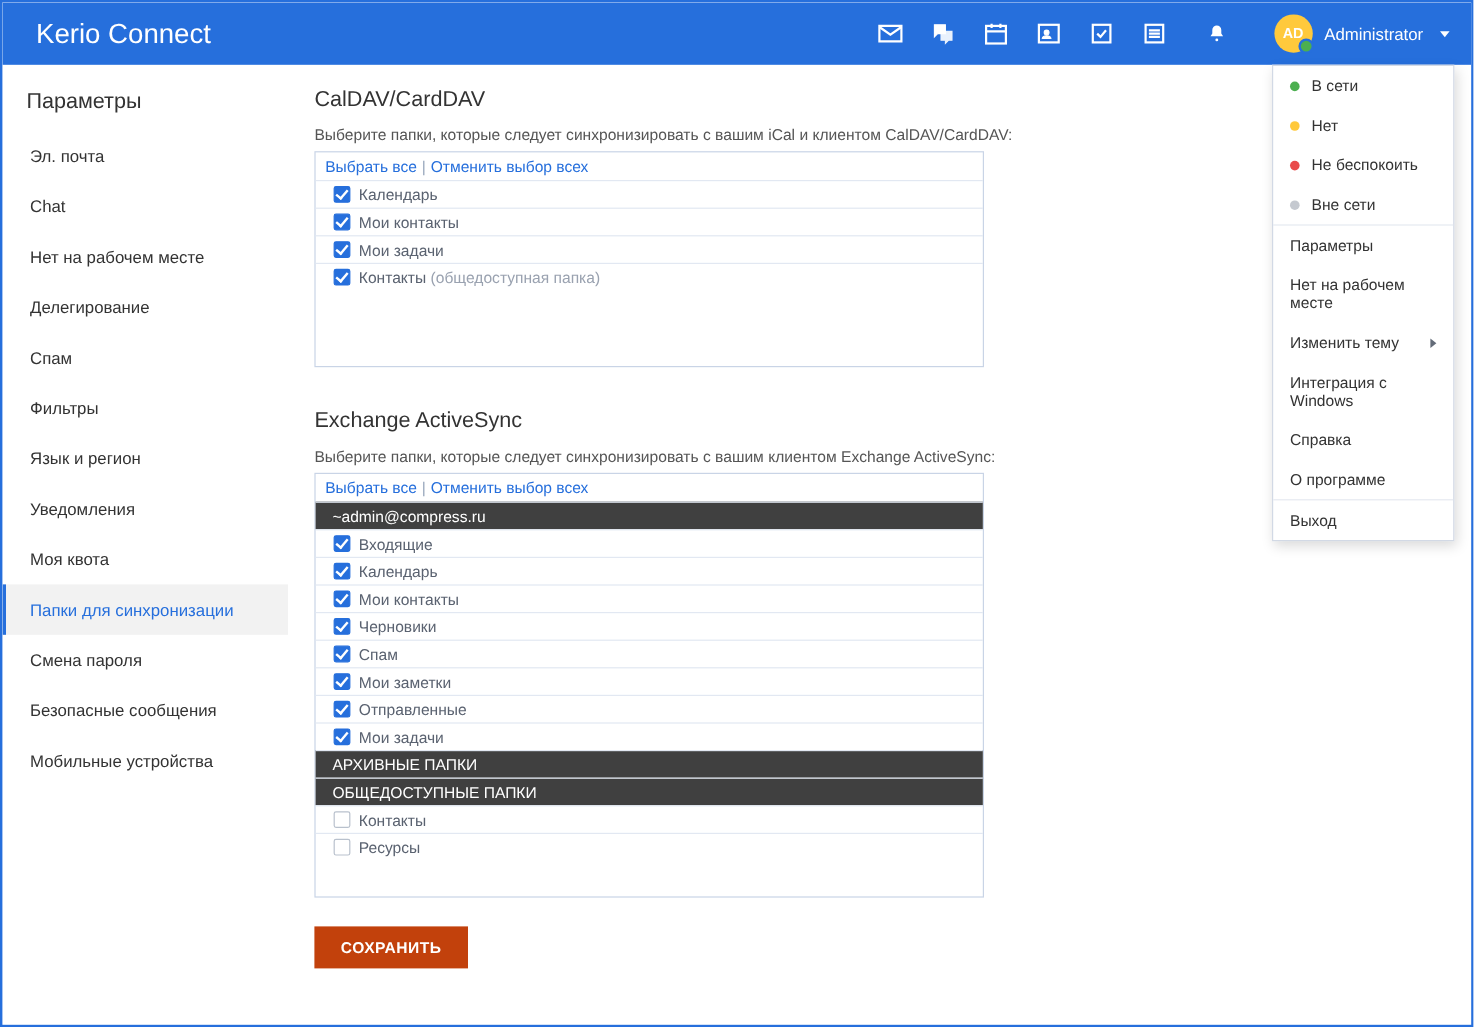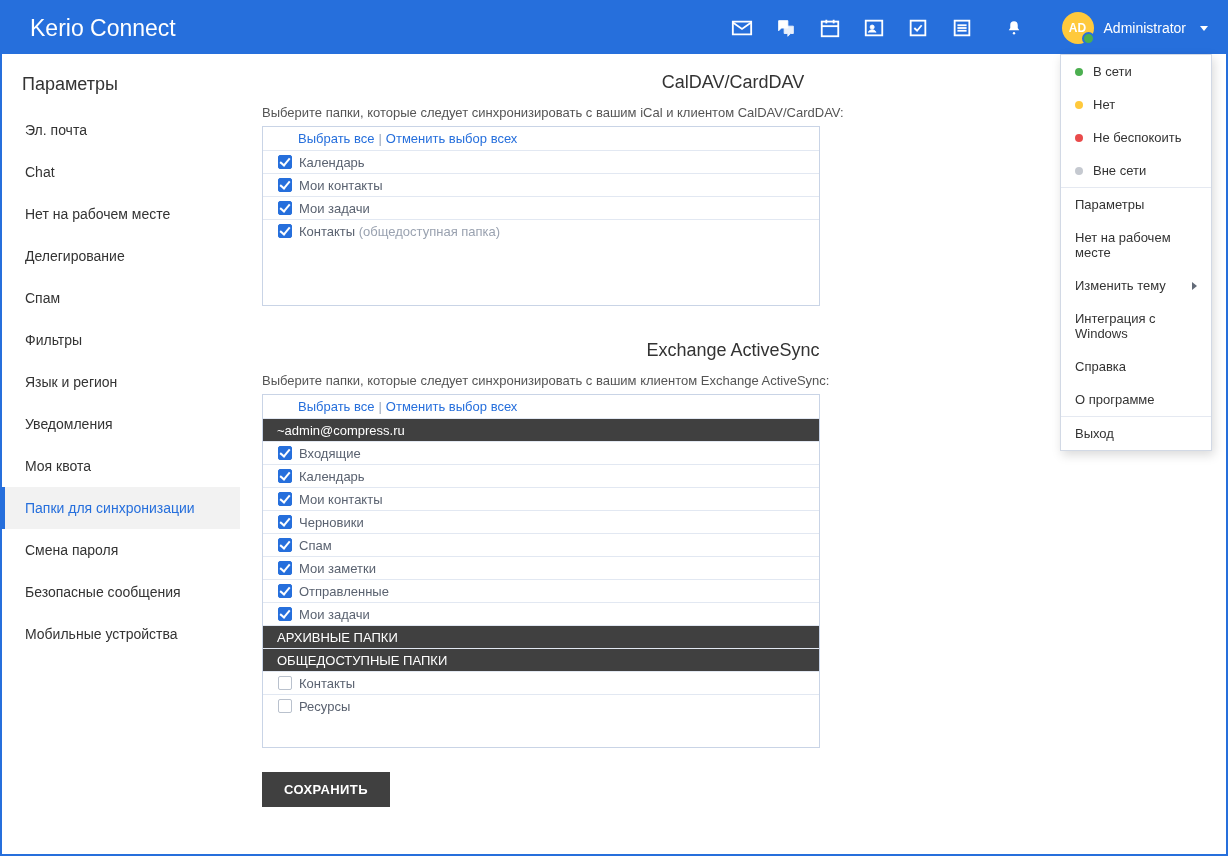--- a/index.html
+++ b/index.html
@@ -17,39 +17,39 @@
   .avatar::after{ content:""; position:absolute; right:-1px; bottom:-1px; width:9px; height:9px; border-radius:50%; background:#4caf50; border:2px solid #266fdc;}
   .username { font-size:14px;}
   .caret-down { width:0; height:0; border-left:4px solid transparent; border-right:4px solid transparent; border-top:5px solid #fff; margin-left:4px; }
   
   .body { flex:1 1 auto; display:flex; min-height:0; }
   .sidebar { width: 238px; border-right: none; padding-top: 4px; }
   .side-title { font-size: 18px; color: #333; padding: 16px 20px 14px; }
   .nav-item { padding: 13px 20px; font-size: 14px; color:#333; cursor:pointer; border-left:3px solid transparent; }
   .nav-item.active { background:#f2f2f2; color:#266fdc; border-left:3px solid #266fdc; }
   .content { flex:1; padding: 18px 22px 20px 22px; overflow-y:auto; }
-  .sect-title { font-size: 18px; font-weight: 400; color:#333; margin-bottom: 6px; text-align: center; }
+  .sect-title { font-size: 18px; font-weight: 400; color:#333; margin-bottom: 6px; }
   .sect-desc { font-size: 13px; color:#555; margin: 12px 0 6px; }
   .panel { border:1px solid #c9d4e6; width: 558px; }
-  .panel-toolbar { padding: 4px 8px; font-size:13px; display:flex; align-items:center; gap:4px;margin-left:27px; }
+  .panel-toolbar { padding: 4px 8px; font-size:13px; display:flex; align-items:center; gap:4px; }
   .linkish { color:#266fdc; cursor:pointer; }
   .divider-v { color:#97a6bc; }
   .list { }
   .row { display:flex; align-items:center; height: 23px; border-top:1px solid #e2e8f2; padding: 0 8px; font-size:13px; color:#5a6270;}
   .row.header-row { background:#404040; color:#fff; padding-left:14px;}
   .row .cb { width:28px; display:flex; align-items:center; justify-content:center;}
   .cb-box { width:14px; height:14px; border:1px solid #266fdc; border-radius:2px; display:flex; align-items:center; justify-content:center; background:#fff; cursor:pointer;}
   .cb-box.checked { background:#266fdc; }
   .cb-box.checked::after{ content:""; width:8px; height:4px; border-left:2px solid #fff; border-bottom:2px solid #fff; transform:rotate(-50deg); margin-top:-3px;}
   .cb-box.empty { border-color:#b9c1cd; }
   .row .label-main { flex:1; white-space:nowrap; overflow:hidden; text-overflow:ellipsis; }
   .muted { color:#9aa2b0; }
   .panel.h1 { height: 180px; }
   .panel.h2 { height: 354px; }
-  .save-btn { margin-top: 24px; background:#404040; color:#fff; border:none; padding: 10px 22px; font-size:13px; font-weight:bold; letter-spacing:0.4px; cursor:pointer;}
+  .save-btn { margin-top: 24px; background:#c2410c; color:#fff; border:none; padding: 10px 22px; font-size:13px; font-weight:bold; letter-spacing:0.4px; cursor:pointer;}
   
   .dropdown { position:absolute; right:14px; top:52px; width:152px; background:#fff; border:1px solid #d2d9e5; box-shadow: 2px 4px 10px rgba(0,0,0,0.15); z-index: 50; font-size:13px; }
   .dd-item { padding: 9px 14px; display:flex; align-items:center; gap:10px; cursor:pointer;}
   .dd-sep { height:1px; background:#e5e9f1; }
   .dot { width:8px; height:8px; border-radius:50%; flex:0 0 auto;}
   .dot.green{background:#4caf50;} .dot.yellow{background:#ffc93c;} .dot.red{background:#e94b4b;} .dot.grey{background:#c5c9d0;}
   .dd-item .sub-caret { margin-left:auto; width:0;height:0;border-top:4px solid transparent;border-bottom:4px solid transparent;border-left:5px solid #636b78;}
   .space-lg{height:34px;}
 </style>
 </head>

